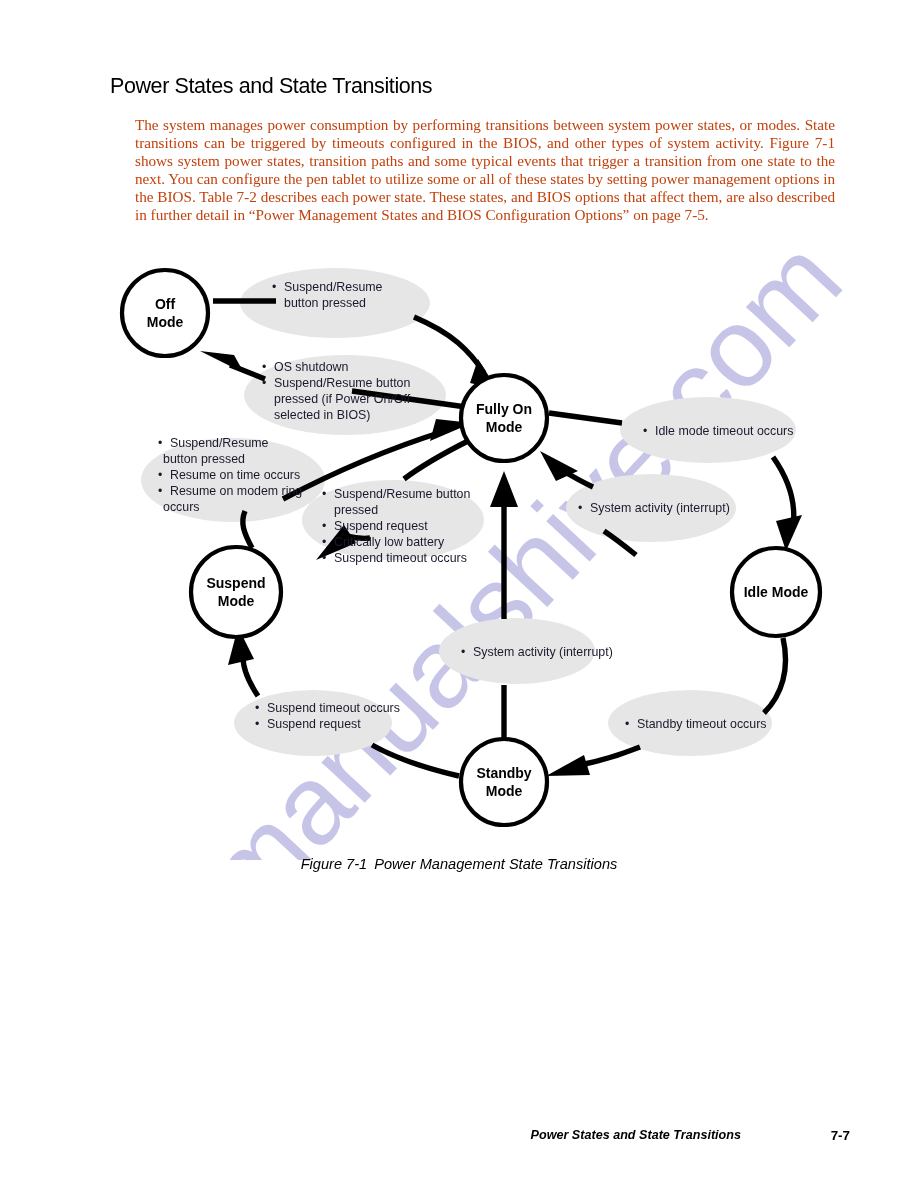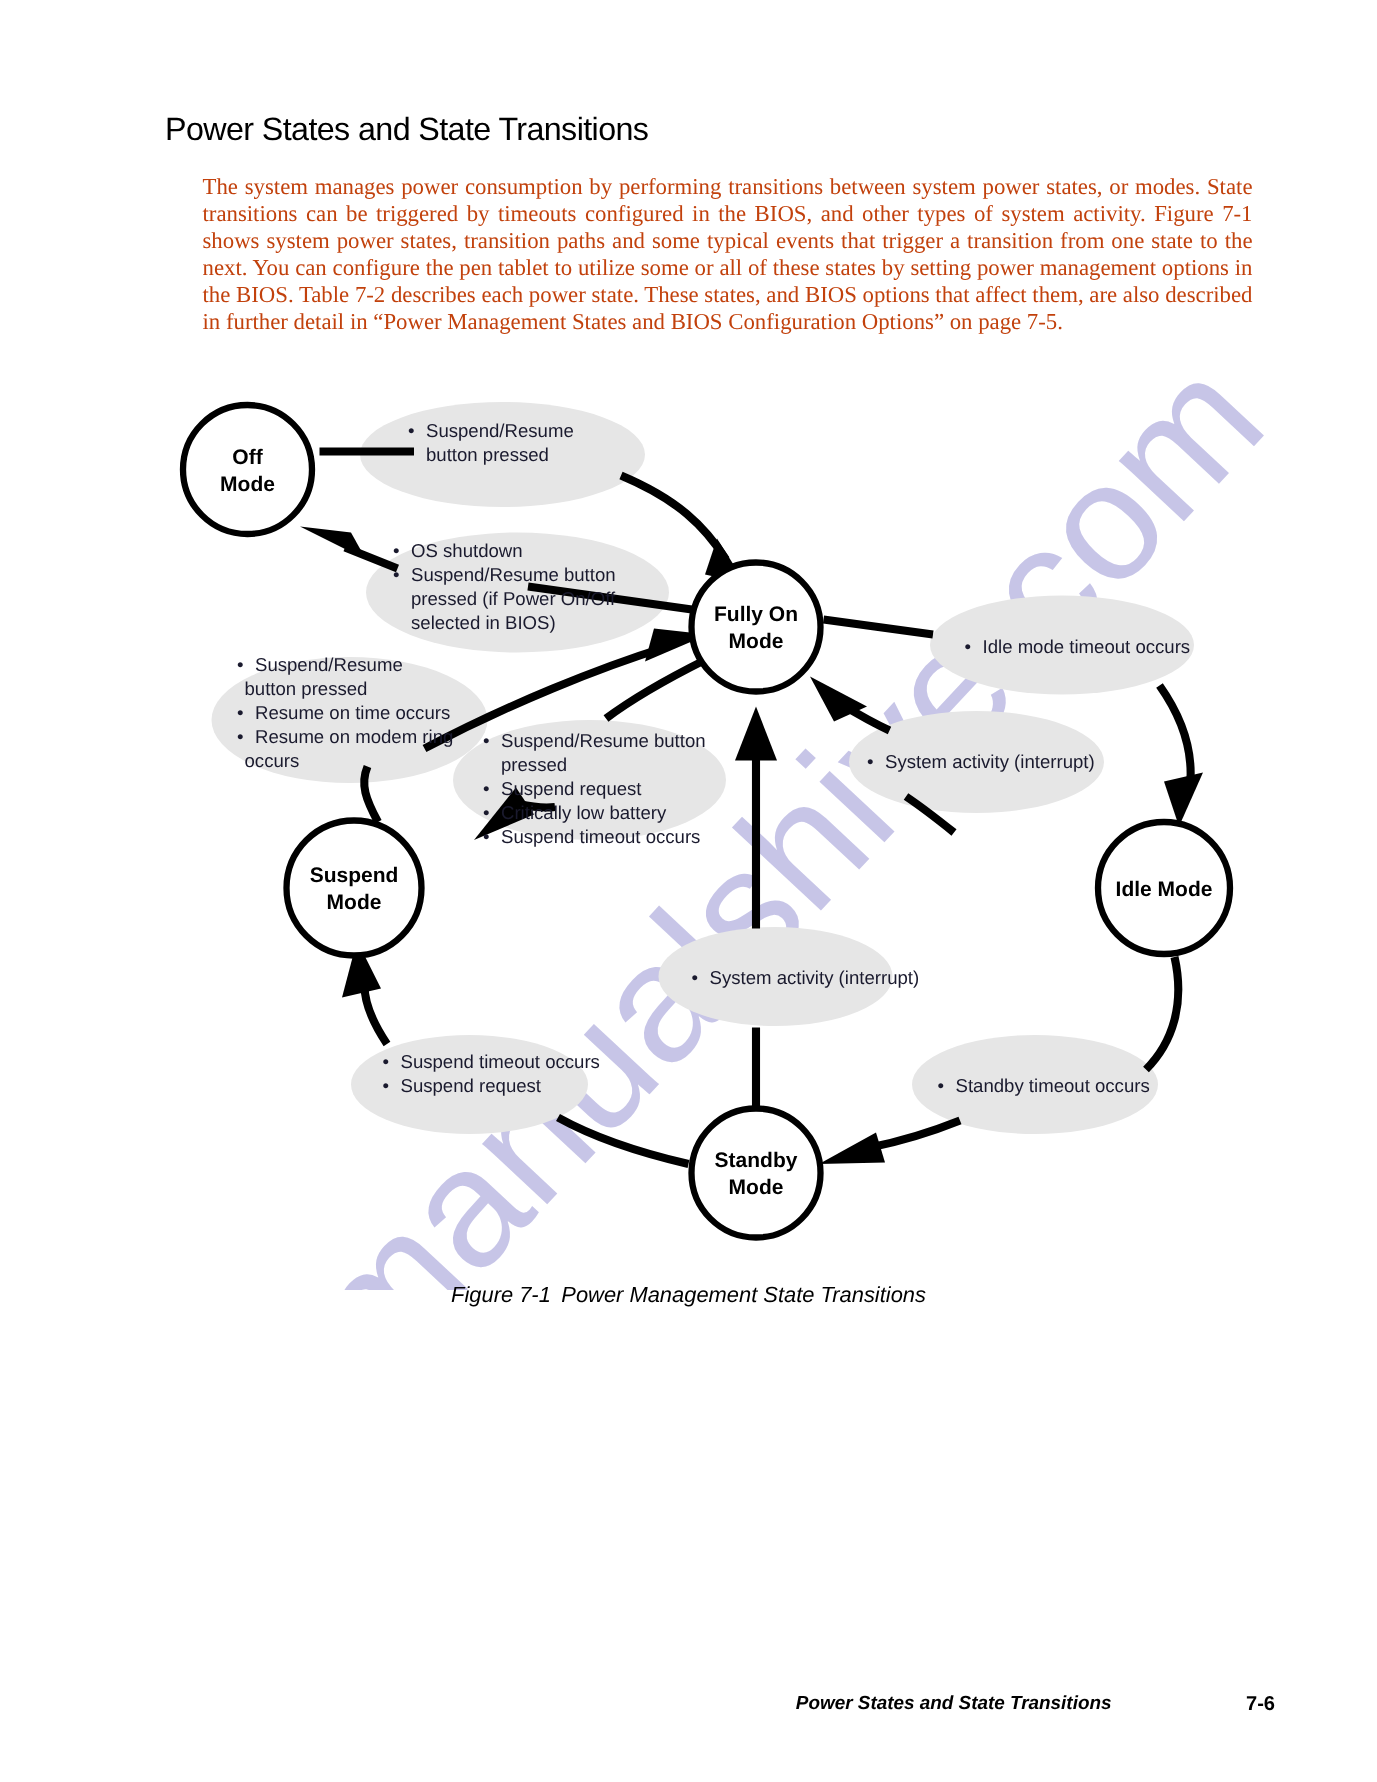--- a/index.html
+++ b/index.html
@@ -344,16 +344,16 @@
       </g>
     </svg>
   </div>
 
   <div class="figure-caption">
     <span class="cap-num">Figure 7-1</span><span>Power Management State Transitions</span>
   </div>
 
   <div class="footer">
     <div class="footer-title">Power States and State Transitions</div>
-    <div class="footer-page">7-6</div>
+    <div class="footer-page">7-7</div>
   </div>
 
 </div>
 
 </body></html>

